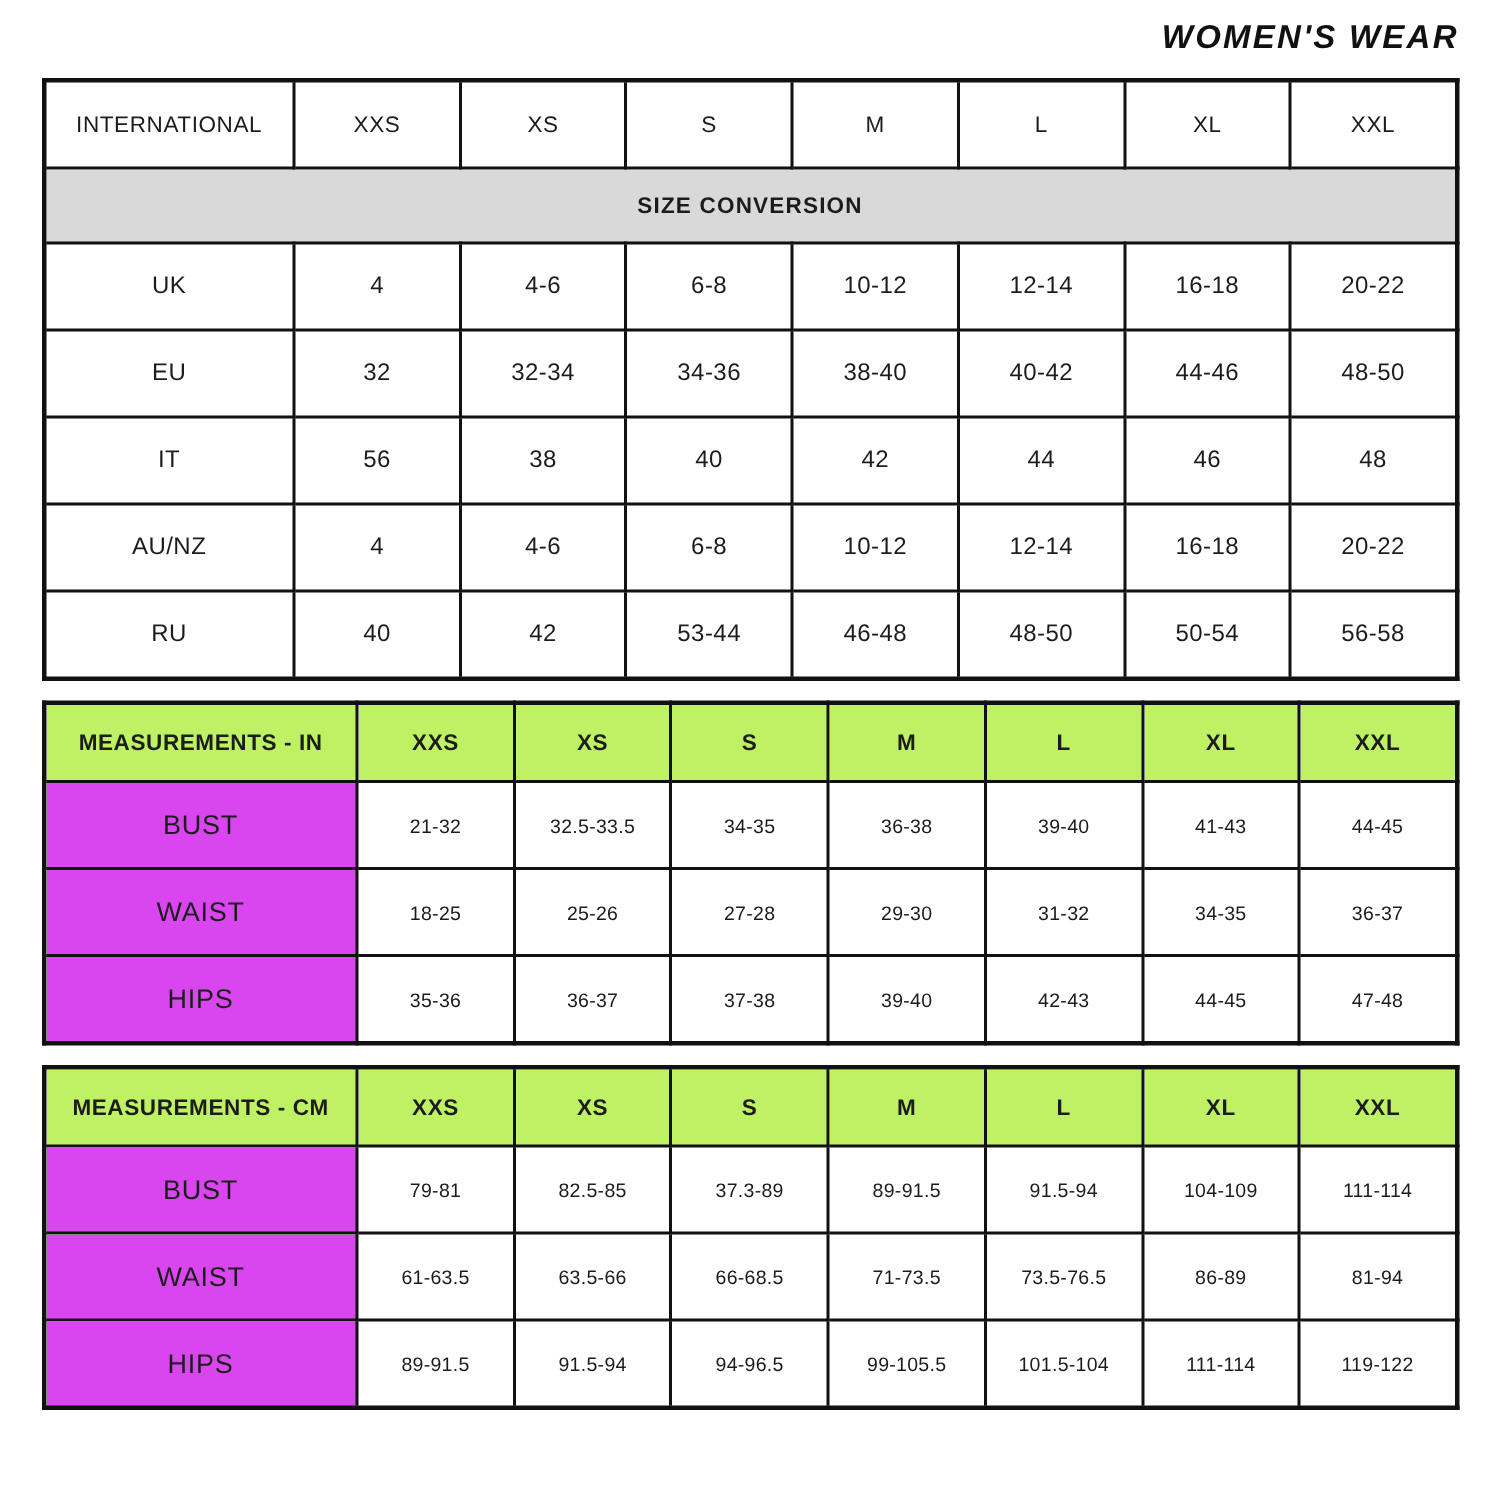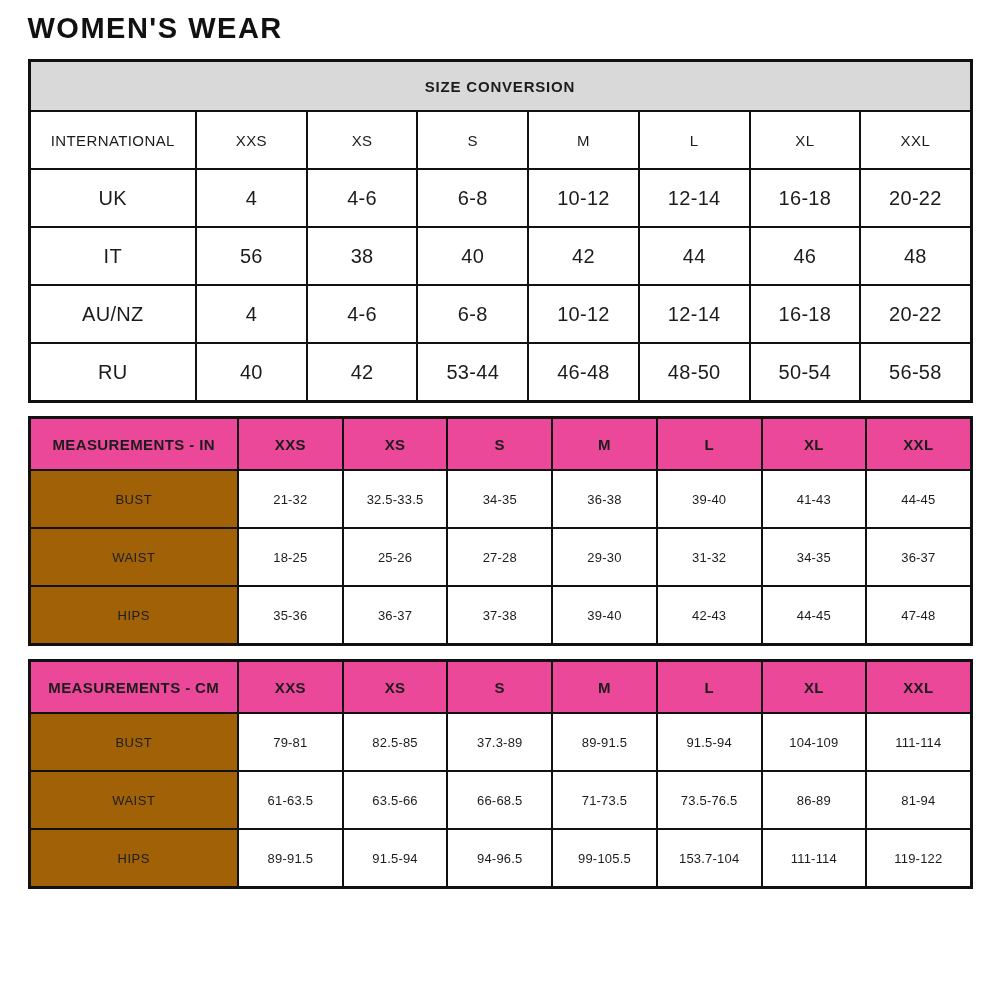--- a/index.html
+++ b/index.html
@@ -12,25 +12,26 @@
     color: #1c1c1c;
     -webkit-font-smoothing: antialiased;
   }
   .page {
     width: 945px;
     margin: 0 auto;
     padding-top: 12px;
   }
   h1.page-title {
     margin: 0 0 14px 0;
-    text-align: left;
-    font-size: 29px;
+    text-align: right;
+    font-size: 22px;
     font-weight: 700;
     letter-spacing: 1.5px;
     color: #111111;
+    font-style: italic;
   }
   table {
     width: 945px;
     border-collapse: collapse;
     table-layout: fixed;
     border: 3px solid #111111;
     margin: 0 0 13px 0;
   }
   th, td {
     border: 2px solid #111111;
@@ -50,41 +51,41 @@
   }
   .t1 .col-head {
     height: 56px;
     font-size: 15px;
     font-weight: 500;
     letter-spacing: 0.4px;
     background: #ffffff;
   }
   .t1 td, .t1 tbody th {
     height: 56px;
-    font-size: 20px;
+    font-size: 16px;
     font-weight: 400;
     letter-spacing: 0.3px;
     background: #ffffff;
   }
   .t1 col.label-col { width: 167px; }
   
   .tm thead th {
-    background: #ec4899;
+    background: #bef264;
     height: 50px;
     font-size: 15px;
     font-weight: 700;
     letter-spacing: 0.4px;
     margin-left: 12px;
   }
   .tm tbody th {
     height: 56px;
-    font-size: 13px;
+    font-size: 18px;
     font-weight: 400;
     letter-spacing: 0.5px;
-    background: #a16207;
+    background: #d946ef;
   }
   .tm td {
     height: 56px;
     font-size: 13px;
     font-weight: 400;
     letter-spacing: 0.2px;
     background: #ffffff;
     margin-top: 26px;
   }
   .tm col.label-col { width: 209px; }
@@ -101,44 +102,54 @@
       <col class="label-col">
       <col>
         <col>
         <col>
         <col>
         <col>
         <col>
         <col>
     </colgroup>
     <thead>
-      <tr>
-        <th class="banner-cell" colspan="8">SIZE CONVERSION</th>
-      </tr>
       <tr id="t1-cols">
           <th class="col-head">INTERNATIONAL</th>
           <th class="col-head">XXS</th>
           <th class="col-head">XS</th>
           <th class="col-head">S</th>
           <th class="col-head">M</th>
           <th class="col-head">L</th>
           <th class="col-head">XL</th>
           <th class="col-head">XXL</th>
         </tr>
+      <tr>
+        <th class="banner-cell" colspan="8">SIZE CONVERSION</th>
+      </tr>
     </thead>
     <tbody id="t1-body">
         <tr>
           <th>UK</th>
           <td>4</td>
           <td>4-6</td>
           <td>6-8</td>
           <td>10-12</td>
           <td>12-14</td>
           <td>16-18</td>
           <td>20-22</td>
+        </tr>
+        <tr>
+          <th>EU</th>
+          <td>32</td>
+          <td>32-34</td>
+          <td>34-36</td>
+          <td>38-40</td>
+          <td>40-42</td>
+          <td>44-46</td>
+          <td>48-50</td>
         </tr>
         <tr>
           <th>IT</th>
           <td>56</td>
           <td>38</td>
           <td>40</td>
           <td>42</td>
           <td>44</td>
           <td>46</td>
           <td>48</td>
@@ -266,20 +277,20 @@
           <td>73.5-76.5</td>
           <td>86-89</td>
           <td>81-94</td>
         </tr>
         <tr>
           <th>HIPS</th>
           <td>89-91.5</td>
           <td>91.5-94</td>
           <td>94-96.5</td>
           <td>99-105.5</td>
-          <td>153.7-104</td>
+          <td>101.5-104</td>
           <td>111-114</td>
           <td>119-122</td>
         </tr>
       </tbody>
   </table>
 
 </div>
 
 </body></html>

